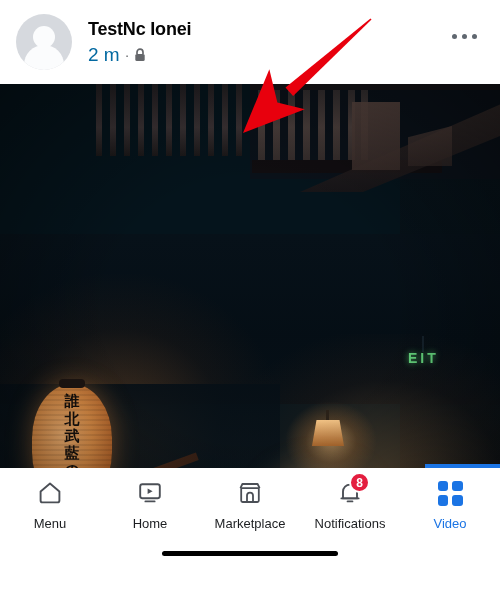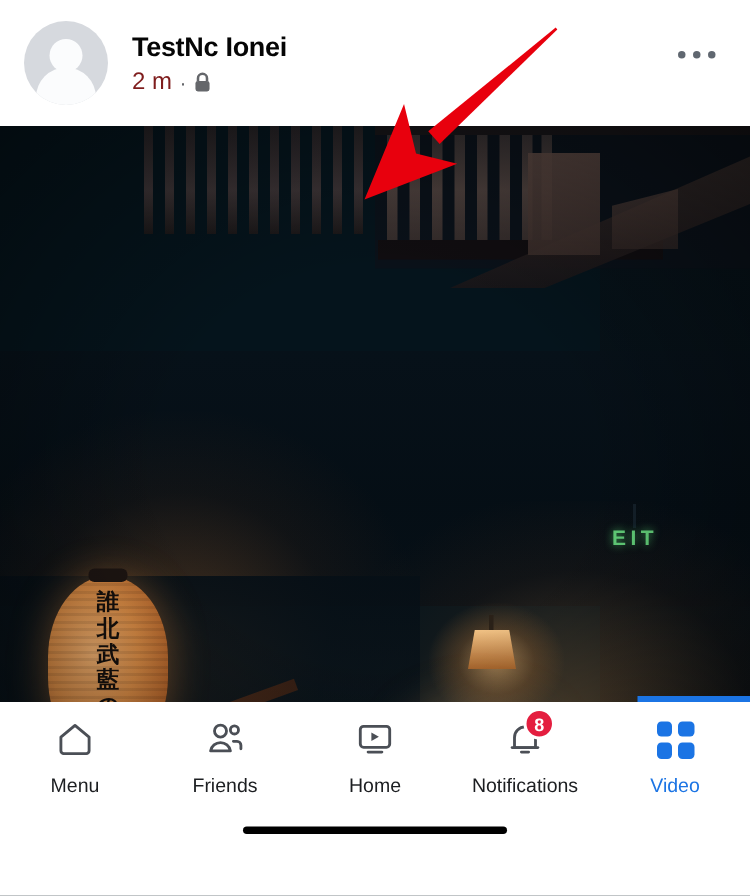--- a/index.html
+++ b/index.html
@@ -44,21 +44,21 @@
   }
   .header-text { margin-left:16px; display:flex; flex-direction:column; justify-content:center; }
   .author-name {
     font-size:18px; font-weight:bold; color:#050505;
     letter-spacing:-0.2px; line-height:1.25;
   }
   .meta-row {
     display:flex; align-items:center; gap:5px;
     margin-top:4px;
   }
-  .meta-time { font-size:16px; color:#7f1d1d; }
+  .meta-time { font-size:19px; color:#0369a1; }
   .meta-dot { font-size:14px; color:#65676b; line-height:1; }
   .lock-icon { display:inline-flex; align-items:center; }
 
   .more-btn {
     position:absolute; right:14px; top:22px;
     width:44px; height:28px;
     display:flex; align-items:center; justify-content:center;
     gap:5px;
   }
   .more-btn i {
@@ -428,43 +428,43 @@
 
       <div class="nav-item">
         <div class="nav-icon">
           <svg width="28" height="28" viewBox="0 0 28 28">
             <path d="M4.6 12.4 14 4.6l9.4 7.8v9.1a1.9 1.9 0 0 1-1.9 1.9H6.5a1.9 1.9 0 0 1-1.9-1.9z" fill="none" stroke="#4b4f56" stroke-width="1.9" stroke-linejoin="round"></path>
           </svg>
         </div>
         <div class="nav-label">Menu</div>
       </div>
 
-      <div class="nav-item">
-        <div class="nav-icon">
-          <svg width="28" height="28" viewBox="0 0 28 28">
-            <circle cx="11" cy="8.4" r="4" fill="none" stroke="#4b4f56" stroke-width="1.9"></circle>
-            <path d="M4.4 21.6a6.7 6.7 0 0 1 13.2 0z" fill="none" stroke="#4b4f56" stroke-width="1.9" stroke-linejoin="round"></path>
-            <circle cx="20.3" cy="7.6" r="2.7" fill="none" stroke="#4b4f56" stroke-width="1.9"></circle>
-            <path d="M19.6 15.2h2.4a2.6 2.6 0 0 1 2.6 2.6v2.4" fill="none" stroke="#4b4f56" stroke-width="1.9" stroke-linecap="round"></path>
-          </svg>
-        </div>
-        <div class="nav-label">Friends</div>
-      </div>
 
       <div class="nav-item">
         <div class="nav-icon">
           <svg width="28" height="28" viewBox="0 0 28 28">
             <rect x="4.2" y="5.2" width="19.6" height="14" rx="2.2" fill="none" stroke="#4b4f56" stroke-width="1.9"></rect>
             <path d="M11.6 9.4 16.6 12.2 11.6 15z" fill="#4b4f56"></path>
             <path d="M9.4 22.4h9.2" stroke="#4b4f56" stroke-width="1.9" stroke-linecap="round"></path>
           </svg>
         </div>
         <div class="nav-label">Home</div>
       </div>
 
+      <div class="nav-item">
+        <div class="nav-icon">
+          <svg width="28" height="28" viewBox="0 0 28 28">
+            <path d="M4.4 9.2 6.4 5h15.2l2 4.2" fill="none" stroke="#4b4f56" stroke-width="1.8" stroke-linejoin="round"></path>
+            <path d="M5.2 9.2h17.6v12.4a1.4 1.4 0 0 1-1.4 1.4H6.6a1.4 1.4 0 0 1-1.4-1.4z" fill="none" stroke="#4b4f56" stroke-width="1.8" stroke-linejoin="round"></path>
+            <path d="M11 23V16.6a3 3 0 0 1 6 0V23" fill="none" stroke="#4b4f56" stroke-width="1.8"></path>
+            <path d="M10.4 9.2v.6M17.6 9.2v.6" stroke="#4b4f56" stroke-width="1.8"></path>
+          </svg>
+        </div>
+        <div class="nav-label">Marketplace</div>
+      </div>
 
       <div class="nav-item">
         <div class="nav-icon">
           <svg width="28" height="28" viewBox="0 0 28 28">
             <path d="M7 19.4v-6.8a7 7 0 0 1 14 0v6.8z" fill="none" stroke="#4b4f56" stroke-width="1.9" stroke-linejoin="round"></path>
             <path d="M5.4 19.4h17.2" stroke="#4b4f56" stroke-width="1.9" stroke-linecap="round"></path>
             <path d="M11.6 22.4h4.8" stroke="#4b4f56" stroke-width="1.9" stroke-linecap="round"></path>
           </svg>
           <div class="badge">8</div>
         </div>

